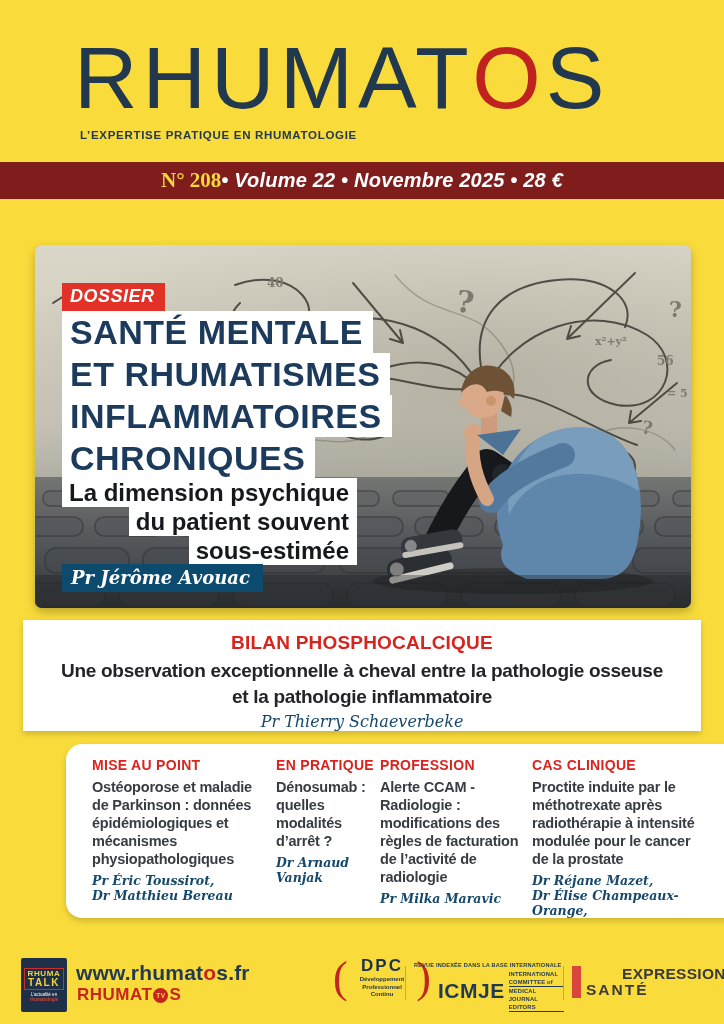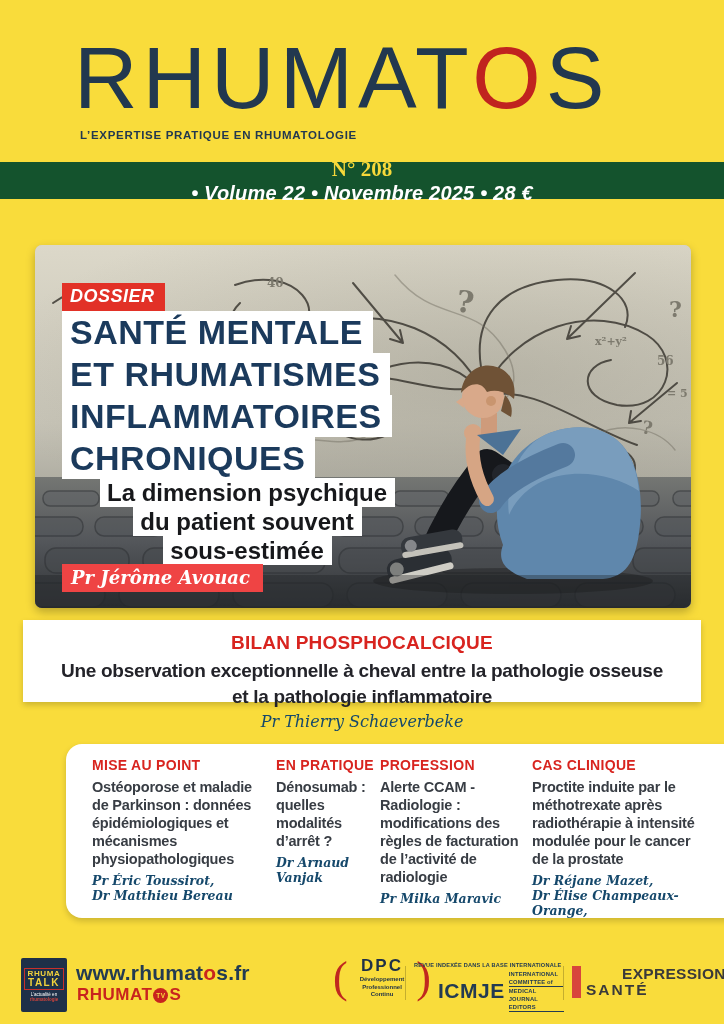--- a/index.html
+++ b/index.html
@@ -17,22 +17,21 @@
     color:#22384F;white-space:nowrap;
   }
   .logo .o{color:#C0231F;}
   .tagline{
     position:absolute;left:80px;top:129px;
     font-size:11.5px;font-weight:bold;letter-spacing:.7px;color:#22384F;
   }
   
   .banner{
     position:absolute;left:0;top:162px;width:724px;height:37px;
-    background:#14532d;display:flex;align-items:center;justify-content:center;
-    flex-direction:column;
+    background:#7f1d1d;display:flex;align-items:center;justify-content:center;
   }
   .banner .issue{
     font-family:"Liberation Serif",serif;font-weight:bold;
     color:#F7D93A;font-size:21px;
   }
   .banner .rest{
     color:#ffffff;font-style:italic;font-weight:bold;font-size:20px;letter-spacing:.2px;
   }
   
   .photo{
@@ -44,34 +43,34 @@
   .badge{
     position:absolute;left:27px;top:38px;
     background:#E23127;color:#fff;font-weight:900;font-style:italic;
     font-size:18px;letter-spacing:.5px;padding:3px 10px 4px 8px;
   }
   .headline{position:absolute;left:27px;top:66px;display:flex;flex-direction:column;align-items:flex-start;}
   .headline .hl{
     background:#fff;color:#1B3A5C;font-weight:800;font-size:34px;
     line-height:36px;padding:3px 10px 3px 8px;letter-spacing:.5px;white-space:nowrap;
   }
-  .subtitle{position:absolute;left:27px;top:233px;display:flex;flex-direction:column;align-items:center;margin-left:38px;}
+  .subtitle{position:absolute;left:27px;top:233px;display:flex;flex-direction:column;align-items:flex-end;}
   .subtitle .sl{
     background:#fff;color:#17181B;font-weight:800;font-size:24px;
     line-height:25px;padding:2px 8px 2px 7px;white-space:nowrap;
   }
   .cover-author{
     position:absolute;left:27px;top:319px;
-    background:#ef4444;color:#fff;
+    background:#0c4a6e;color:#fff;
     font-family:"DejaVu Serif",serif;font-style:italic;font-weight:bold;
     font-size:18px;padding:3px 13px 4px 9px;white-space:nowrap;
   }
   
   .feature{
-    position:absolute;left:23px;top:620px;width:678px;height:82px;
+    position:absolute;left:23px;top:620px;width:678px;height:111px;
     background:#fff;box-shadow:0 3px 6px rgba(0,0,0,.18);
     text-align:center;padding-top:12px;box-sizing:border-box;
   }
   .feature .cat{color:#D8241F;font-weight:800;font-size:19px;letter-spacing:.2px;}
   .feature .tl{display:block;color:#232329;font-weight:800;font-size:19px;line-height:26px;letter-spacing:-.3px;white-space:nowrap;}
   .feature .t{margin-top:4px;}
   .feature .auth{
     margin-top:2px;color:#15486B;font-family:"DejaVu Serif",serif;
     font-weight:normal;font-style:italic;font-size:16px;
   }

